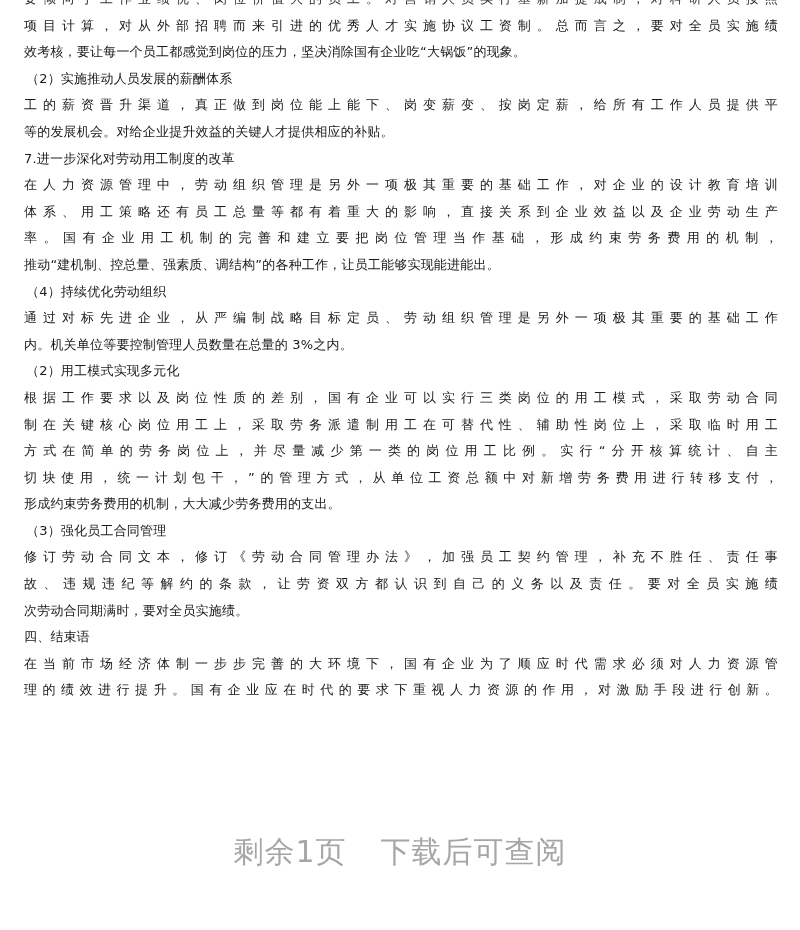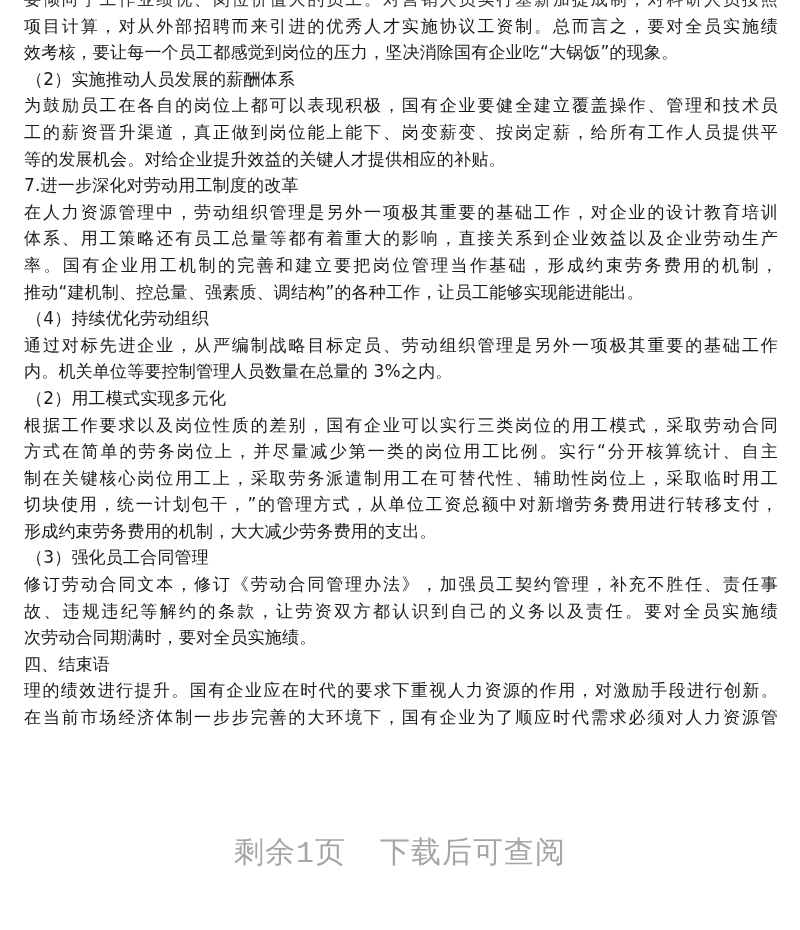--- a/index.html
+++ b/index.html
@@ -1,61 +1,60 @@
 <!DOCTYPE html>
 <html><head>
 <meta charset="utf-8">
 <style>
   html, body { margin: 0; padding: 0; background: #ffffff; }
   body { width: 800px; height: 930px; overflow: hidden; position: relative;
          font-family: "DejaVu Sans", "Liberation Sans", sans-serif; color: #1a1a1a; }
   .page { position: absolute; left: 24px; top: -14px; width: 754px; }
-  .line { height: 26.6px; line-height: 26.6px; font-size: 17px; white-space: nowrap;
+  .line { height: 26.6px; line-height: 26.6px; font-size: 13px; white-space: nowrap;
           letter-spacing: 0.2px; }
   .justify { text-align: justify; text-align-last: justify; }
   .indent { padding-left: 2px; }
   .clip { color: #333; }
   .footer { position: absolute; left: 0; top: 832px; width: 800px; text-align: center;
             font-size: 30px; color: #a6a6a6; letter-spacing: 1px; }
-  .footer span { display: inline-block; font-family: Liberation Mono, monospace; }
+  .footer span { display: inline-block; }
   .footer .gap { width: 34px; }
   .watermark { position: absolute; color: rgba(180,180,180,0.18); font-size: 40px;
                transform: rotate(-45deg); pointer-events: none; white-space: nowrap; }
 </style>
 </head>
 <body>
 
 <div class="page" id="doc">
     <div class="line justify clip">要倾向于工作业绩优、岗位价值大的员工。对营销人员实行基薪加提成制，对科研人员按照</div>
     <div class="line justify">项目计算，对从外部招聘而来引进的优秀人才实施协议工资制。总而言之，要对全员实施绩</div>
     <div class="line ">效考核，要让每一个员工都感觉到岗位的压力，坚决消除国有企业吃“大锅饭”的现象。</div>
     <div class="line indent">（2）实施推动人员发展的薪酬体系</div>
-    <div class="line justify">为鼓励员工在各自的岗位上都可以表现积极，国有企业要健全建立覆盖操作、管理和技术员</div>
     <div class="line justify">工的薪资晋升渠道，真正做到岗位能上能下、岗变薪变、按岗定薪，给所有工作人员提供平</div>
     <div class="line ">等的发展机会。对给企业提升效益的关键人才提供相应的补贴。</div>
     <div class="line ">7.进一步深化对劳动用工制度的改革</div>
     <div class="line justify">在人力资源管理中，劳动组织管理是另外一项极其重要的基础工作，对企业的设计教育培训</div>
     <div class="line justify">体系、用工策略还有员工总量等都有着重大的影响，直接关系到企业效益以及企业劳动生产</div>
     <div class="line justify">率。国有企业用工机制的完善和建立要把岗位管理当作基础，形成约束劳务费用的机制，</div>
     <div class="line ">推动“建机制、控总量、强素质、调结构”的各种工作，让员工能够实现能进能出。</div>
     <div class="line indent">（4）持续优化劳动组织</div>
     <div class="line justify">通过对标先进企业，从严编制战略目标定员、劳动组织管理是另外一项极其重要的基础工作</div>
     <div class="line ">内。机关单位等要控制管理人员数量在总量的 3%之内。</div>
     <div class="line indent">（2）用工模式实现多元化</div>
     <div class="line justify">根据工作要求以及岗位性质的差别，国有企业可以实行三类岗位的用工模式，采取劳动合同</div>
+    <div class="line justify">制在关键核心岗位用工上，采取劳务派遣制用工在可替代性、辅助性岗位上，采取临时用工</div>
     <div class="line justify">方式在简单的劳务岗位上，并尽量减少第一类的岗位用工比例。实行“分开核算统计、自主</div>
-    <div class="line justify">制在关键核心岗位用工上，采取劳务派遣制用工在可替代性、辅助性岗位上，采取临时用工</div>
     <div class="line justify">切块使用，统一计划包干，”的管理方式，从单位工资总额中对新增劳务费用进行转移支付，</div>
     <div class="line ">形成约束劳务费用的机制，大大减少劳务费用的支出。</div>
     <div class="line indent">（3）强化员工合同管理</div>
     <div class="line justify">修订劳动合同文本，修订《劳动合同管理办法》，加强员工契约管理，补充不胜任、责任事</div>
     <div class="line justify">故、违规违纪等解约的条款，让劳资双方都认识到自己的义务以及责任。要对全员实施绩</div>
     <div class="line ">次劳动合同期满时，要对全员实施绩。</div>
     <div class="line ">四、结束语</div>
+    <div class="line justify">在当前市场经济体制一步步完善的大环境下，国有企业为了顺应时代需求必须对人力资源管</div>
     <div class="line justify">理的绩效进行提升。国有企业应在时代的要求下重视人力资源的作用，对激励手段进行创新。</div>
-    <div class="line justify">在当前市场经济体制一步步完善的大环境下，国有企业为了顺应时代需求必须对人力资源管</div>
   </div>
 
 <div class="watermark" style="left:300px; top:300px;">&nbsp;</div>
 
 <div class="footer">
   <span>剩余1页</span><span class="gap"></span><span>下载后可查阅</span>
 </div>
 
 </body></html>

